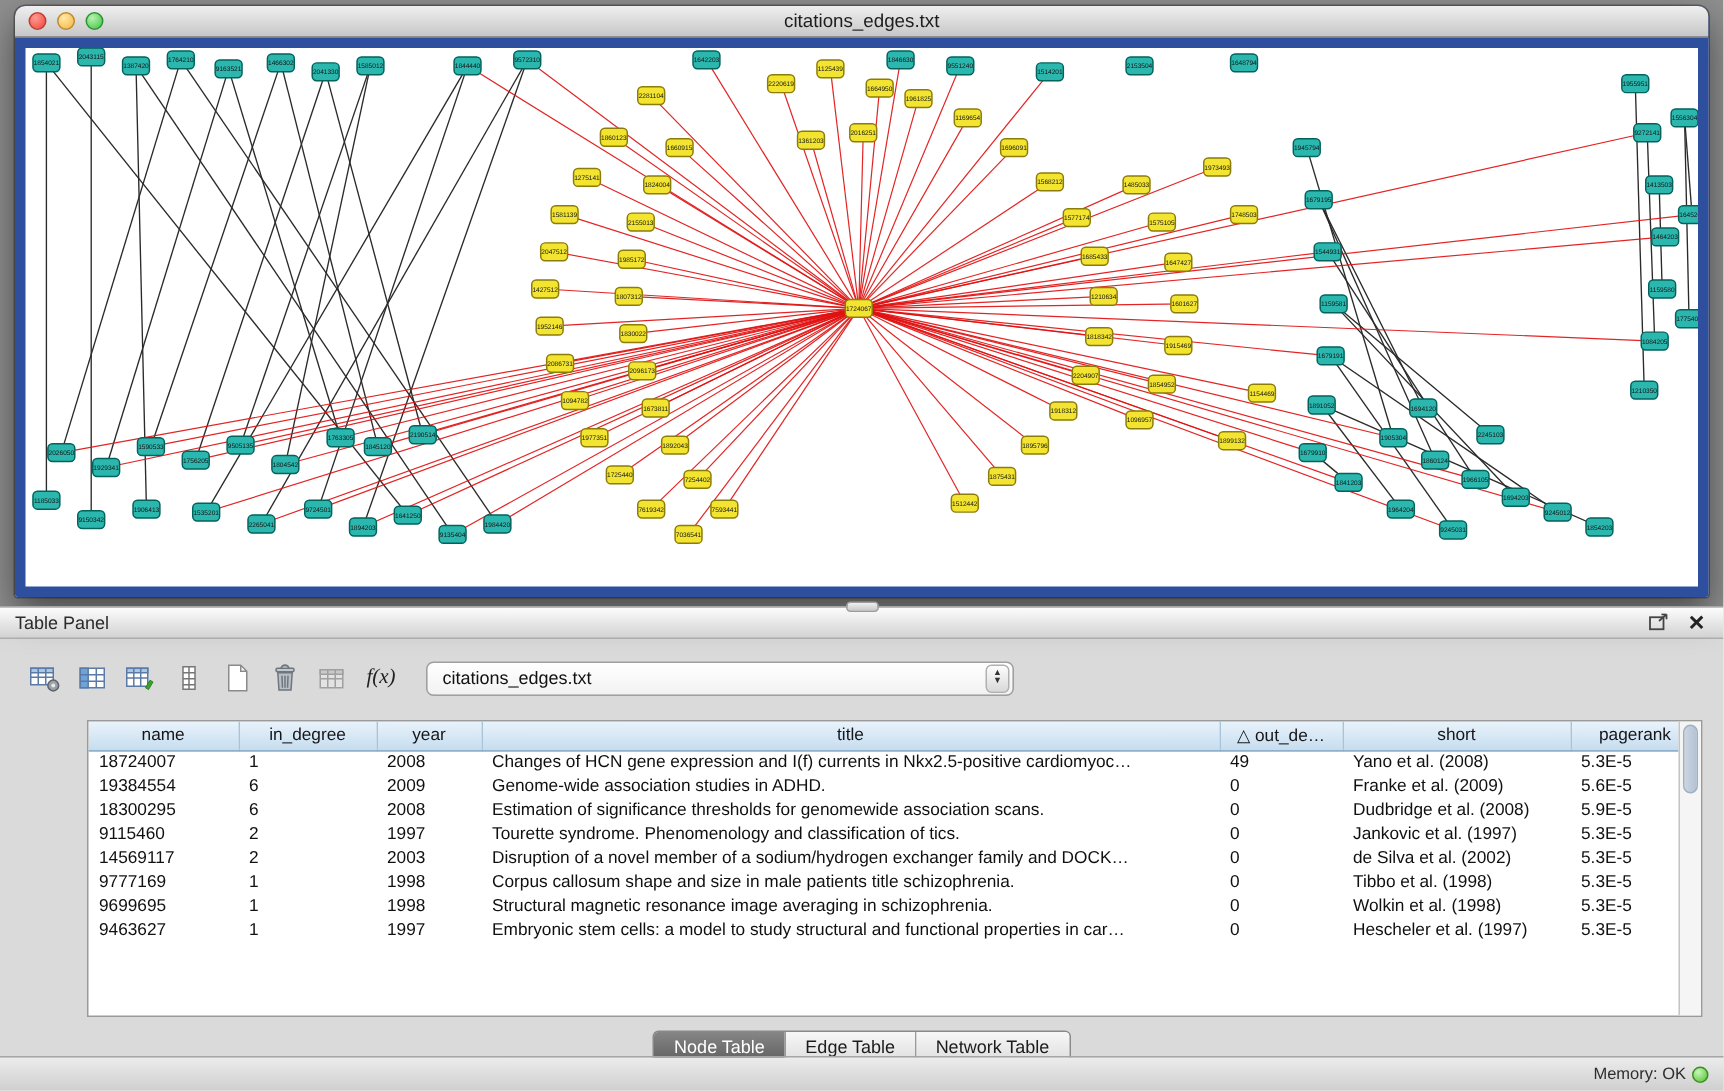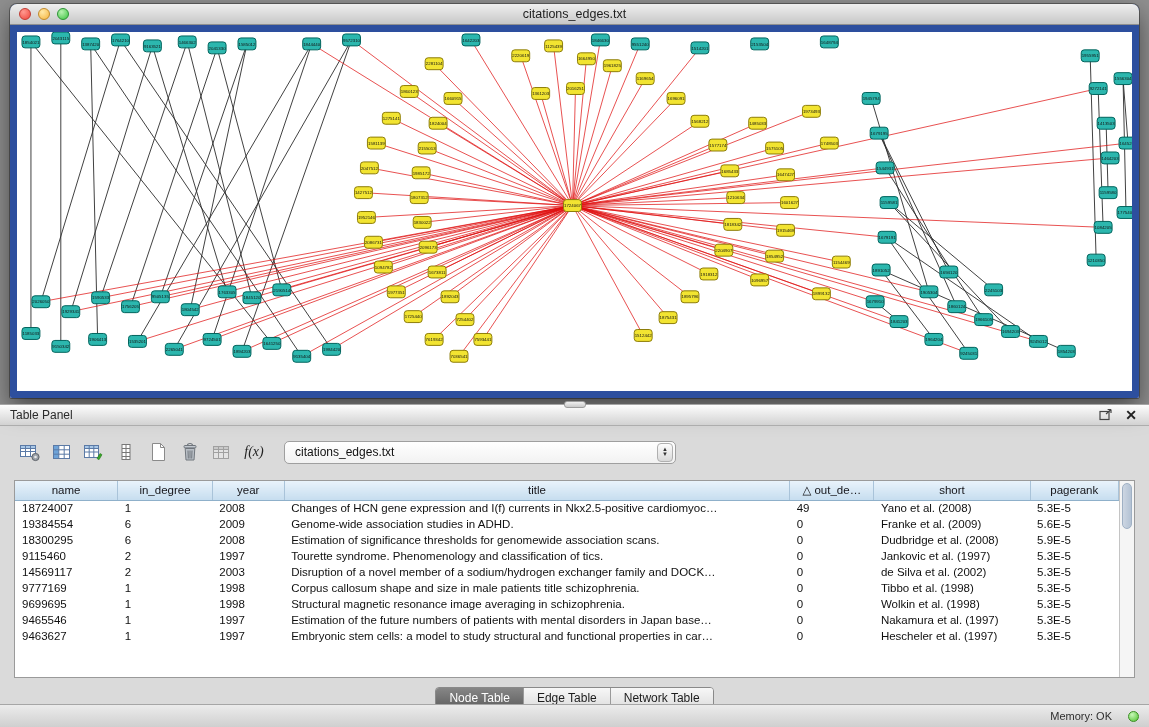--- a/index.html
+++ b/index.html
@@ -65,21 +65,21 @@
   .combo .grow { flex:1; }
   .stepper {
     width:16px; height:19px; border-radius:4px;
     background:linear-gradient(#fdfdfd,#d9d9d9); border:1px solid #b0b0b0;
     display:flex; flex-direction:column; align-items:center; justify-content:center;
     font-size:6px; line-height:5px; color:#333;
   }
 
   .table-wrap {
     background:#fff; border:1px solid #9a9a9a; height:198px;
-    display:flex; overflow:hidden;
+    display:flex; overflow:hidden;margin-left:44px;
   }
   .grid-area { flex:1; overflow:hidden; }
   table { border-collapse:collapse; table-layout:fixed; width:100%; font-size:11.5px; }
   thead th {
     background:linear-gradient(#e9f3fb,#c6ddef);
     border-right:1px solid #a9c3d9; border-bottom:1px solid #8fb0ca;
     font-weight:normal; height:19px; padding:0 4px; text-align:center;
     color:#15151a; white-space:nowrap; overflow:hidden;
   }
   tbody td {
@@ -97,21 +97,21 @@
     padding:3px 13px 4px; font-size:12px; color:#1c1c1c;
     background:linear-gradient(#f7f7f7,#dddddd); border:0; border-right:1px solid #9a9a9a;
     cursor:default;
   }
   .tab:last-child { border-right:0; }
   .tab.selected { background:linear-gradient(#868686,#5e5e5e); color:#fff; }
 
   .statusbar {
     position:fixed; left:0; right:0; bottom:0; height:23px;
     background:linear-gradient(#ececec,#cfcfcf); border-top:1px solid #a6a6a6;
-    display:flex; align-items:center; justify-content:flex-end; gap:16px;
+    display:flex; align-items:center; justify-content:flex-end; gap:4px;
     padding:0 10px; font-size:11px; color:#2e2e2e;
   }
   .mem-dot { width:11px; height:11px; border-radius:50%;
     background:radial-gradient(circle at 35% 30%, #c8f7b9, #4fc22e); border:1px solid #3a8f22; }
 
   .resize-grip { position:absolute; left:50%; top:-4px; width:22px; height:7px; margin-left:-11px;
     background:linear-gradient(#efefef,#c9c9c9); border:1px solid #9c9c9c; border-radius:3px; }
 </style>
 </head>
 <body>
@@ -906,29 +906,20 @@
             <tr>
               <td>9699695</td>
               <td>1</td>
               <td>1998</td>
               <td>Structural magnetic resonance image averaging in schizophrenia.</td>
               <td>0</td>
               <td>Wolkin et al. (1998)</td>
               <td>5.3E-5</td>
             </tr>
             <tr>
-              <td>9465546</td>
-              <td>1</td>
-              <td>1997</td>
-              <td>Estimation of the future numbers of patients with mental disorders in Japan base…</td>
-              <td>0</td>
-              <td>Nakamura et al. (1997)</td>
-              <td>5.3E-5</td>
-            </tr>
-            <tr>
               <td>9463627</td>
               <td>1</td>
               <td>1997</td>
               <td>Embryonic stem cells: a model to study structural and functional properties in car…</td>
               <td>0</td>
               <td>Hescheler et al. (1997)</td>
               <td>5.3E-5</td>
             </tr>
           </tbody>
       </table>

